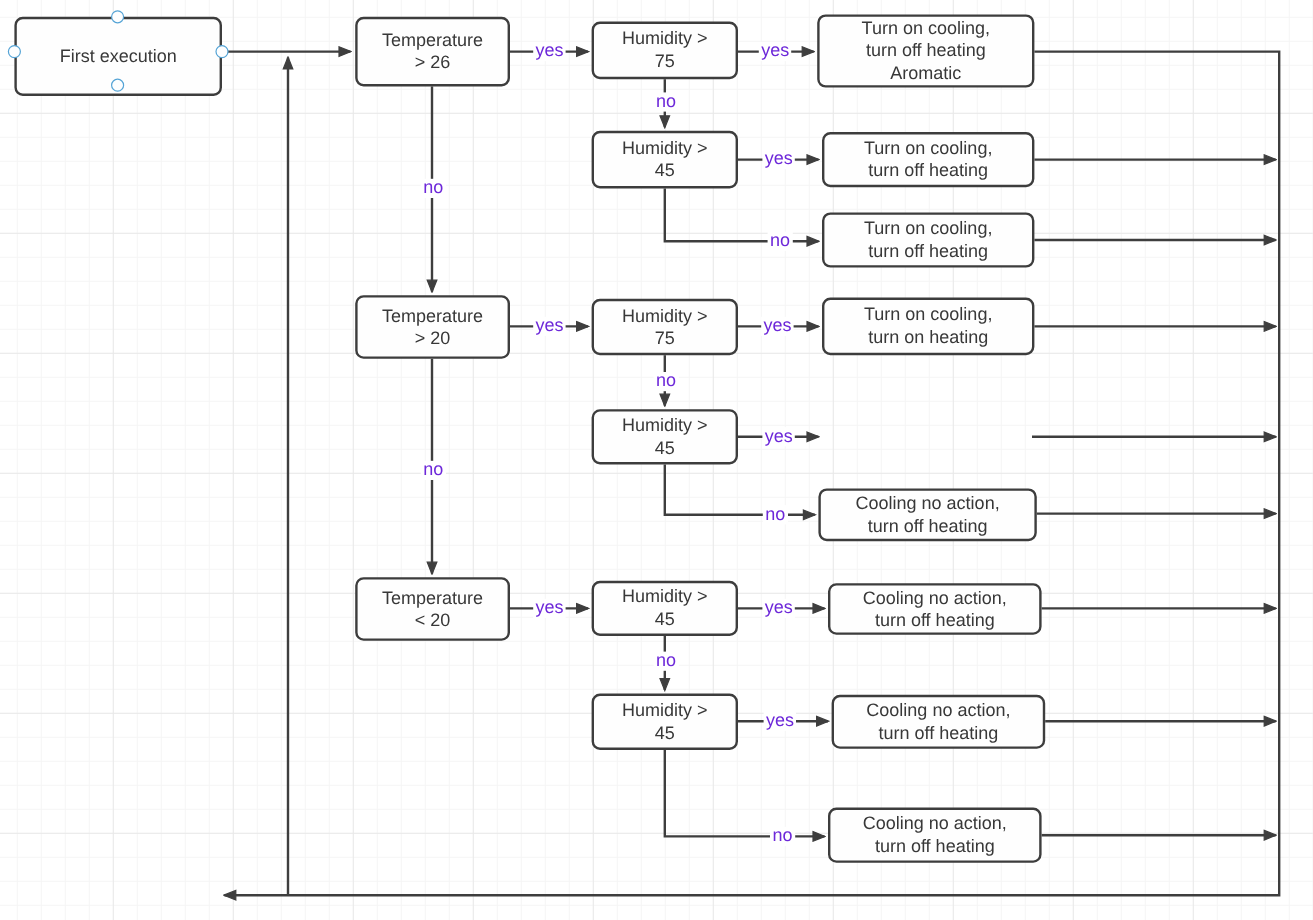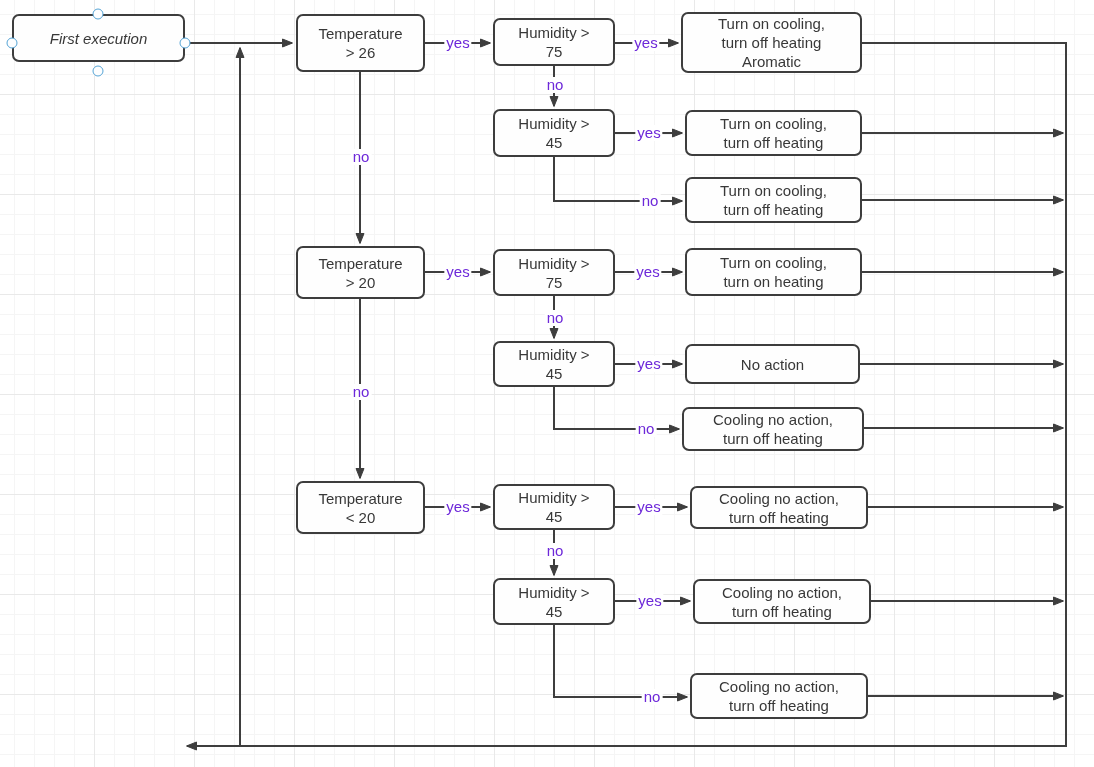--- a/index.html
+++ b/index.html
@@ -106,21 +106,21 @@
     <path class="edge" d="M425,507 L490,507" marker-end="url(#arw)"></path>
     <path class="edge" d="M615,507 L687,507" marker-end="url(#arw)"></path>
     <path class="edge" d="M868,507 L1063,507" marker-end="url(#arw)"></path>
     <path class="edge" d="M554,530 L554,575" marker-end="url(#arw)"></path>
     <path class="edge" d="M615,601 L690,601" marker-end="url(#arw)"></path>
     <path class="edge" d="M871,601 L1063,601" marker-end="url(#arw)"></path>
     <path class="edge" d="M554,625 L554,697 L687,697" marker-end="url(#arw)"></path>
     <path class="edge" d="M868,696 L1063,696" marker-end="url(#arw)"></path>
   </svg>
 
-  <div class="node" style="left:12px; top:14px; width:173px; height:48px;font-style:italic;">First execution</div>
+  <div class="node" style="left:12px; top:14px; width:173px; height:66px;">First execution</div>
 
   <div class="node" style="left:296px; top:14px; width:129px; height:58px;">Temperature
 &gt; 26</div>
 
   <div class="node" style="left:493px; top:18px; width:122px; height:48px;">Humidity &gt;
 75</div>
 
   <div class="node" style="left:681px; top:12px; width:181px; height:61px;">Turn on cooling,
 turn off heating
 Aromatic</div>
@@ -139,21 +139,20 @@
 
   <div class="node" style="left:493px; top:249px; width:122px; height:47px;">Humidity &gt;
 75</div>
 
   <div class="node" style="left:685px; top:248px; width:177px; height:48px;">Turn on cooling,
 turn on heating</div>
 
   <div class="node" style="left:493px; top:341px; width:122px; height:46px;">Humidity &gt;
 45</div>
 
-  <div class="node" style="left:685px; top:344px; width:175px; height:40px;">No action</div>
 
   <div class="node" style="left:682px; top:407px; width:182px; height:44px;">Cooling no action,
 turn off heating</div>
 
   <div class="node" style="left:296px; top:481px; width:129px; height:53px;">Temperature
 &lt; 20</div>
 
   <div class="node" style="left:493px; top:484px; width:122px; height:46px;">Humidity &gt;
 45</div>
 

